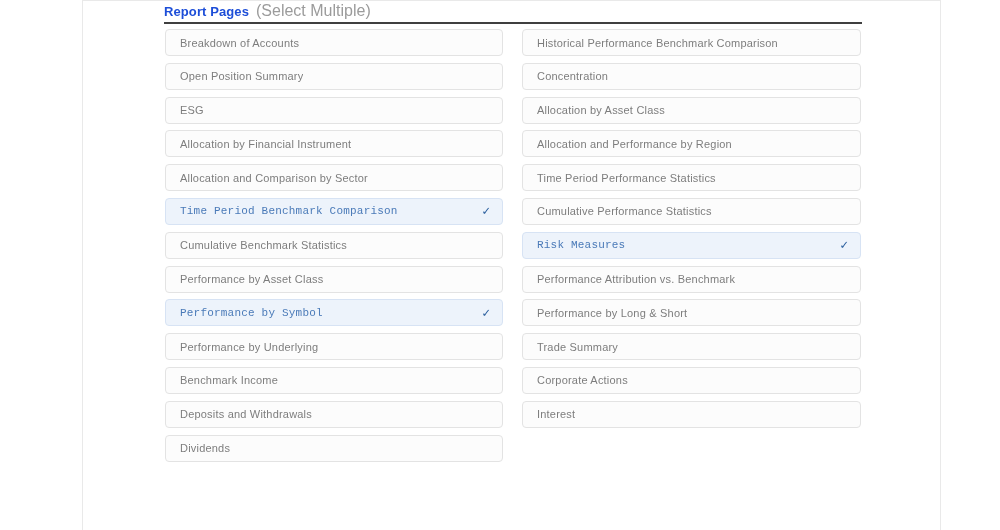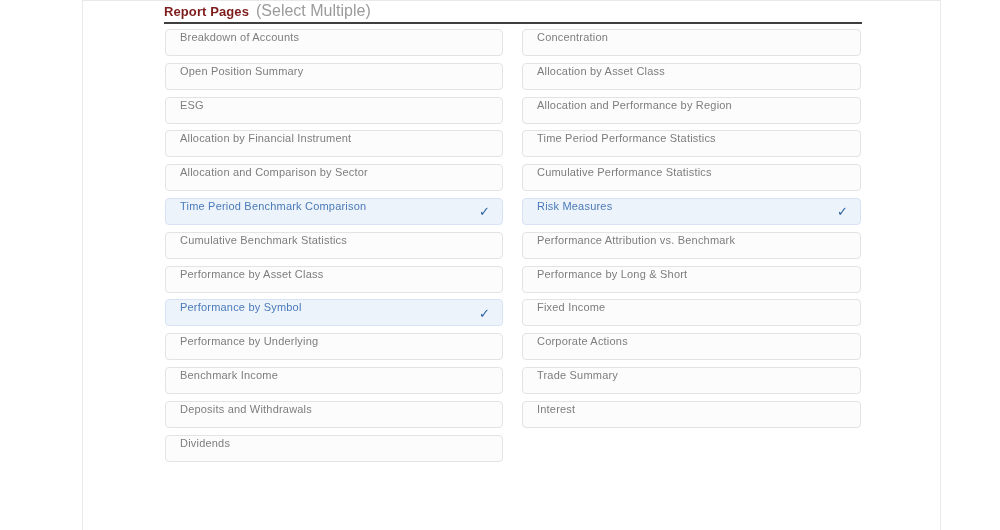--- a/index.html
+++ b/index.html
@@ -31,21 +31,21 @@
     width: 698px;
   }
   .header-line {
     display: flex;
     align-items: baseline;
     height: 17px;
   }
   .title {
     font-size: 13px;
     font-weight: bold;
-    color: #7f1d1d;
+    color: #1d4ed8;
     letter-spacing: 0.1px;
   }
   .subtitle {
     font-size: 16px;
     color: #9b9b9b;
     margin-left: 7px;
   }
   .rule {
     margin-top: 3px;
     width: 698px;
@@ -67,20 +67,21 @@
   .col-left  { width: 338px; }
   .col-right { width: 339px; }
   .item {
     position: relative;
     height: 27px;
     box-sizing: border-box;
     background: var(--item-bg, #fcfcfc);
     border: 1px solid var(--item-border, #e3e3e3);
     border-radius: 4px;
     display: flex;
+    align-items: center;
     padding: 1px 14px;
     cursor: pointer;
   }
   .item .label {
     font-size: 11px;
     color: var(--item-text, #7d7d7d);
     letter-spacing: 0.2px;
     white-space: nowrap;
     overflow: hidden;
   }
@@ -90,20 +91,21 @@
     top: 50%;
     transform: translateY(-50%);
     font-size: 13px;
     font-weight: bold;
     color: var(--check, #2b5f9e);
     line-height: 1;
   }
   .item.selected {
     background: var(--selected-bg, #edf3fb);
     border-color: var(--selected-border, #d7e3f4);
+    font-family: Liberation Mono, monospace;
   }
   .item.selected .label {
     color: var(--selected-text, #4a7ab8);
   }
 </style>
 </head>
 <body>
 
 <div class="panel">
   <div class="header">
@@ -164,20 +166,24 @@
     <span class="label">Deposits and Withdrawals</span>
     <span class="check"></span>
   </div>
         <div class="item">
     <span class="label">Dividends</span>
     <span class="check"></span>
   </div>
       </div>
     <div class="col col-right">
         <div class="item">
+    <span class="label">Historical Performance Benchmark Comparison</span>
+    <span class="check"></span>
+  </div>
+        <div class="item">
     <span class="label">Concentration</span>
     <span class="check"></span>
   </div>
         <div class="item">
     <span class="label">Allocation by Asset Class</span>
     <span class="check"></span>
   </div>
         <div class="item">
     <span class="label">Allocation and Performance by Region</span>
     <span class="check"></span>
@@ -196,29 +202,25 @@
   </div>
         <div class="item">
     <span class="label">Performance Attribution vs. Benchmark</span>
     <span class="check"></span>
   </div>
         <div class="item">
     <span class="label">Performance by Long &amp; Short</span>
     <span class="check"></span>
   </div>
         <div class="item">
-    <span class="label">Fixed Income</span>
+    <span class="label">Trade Summary</span>
     <span class="check"></span>
   </div>
         <div class="item">
     <span class="label">Corporate Actions</span>
-    <span class="check"></span>
-  </div>
-        <div class="item">
-    <span class="label">Trade Summary</span>
     <span class="check"></span>
   </div>
         <div class="item">
     <span class="label">Interest</span>
     <span class="check"></span>
   </div>
       </div>
   </div>
 </div>
 

